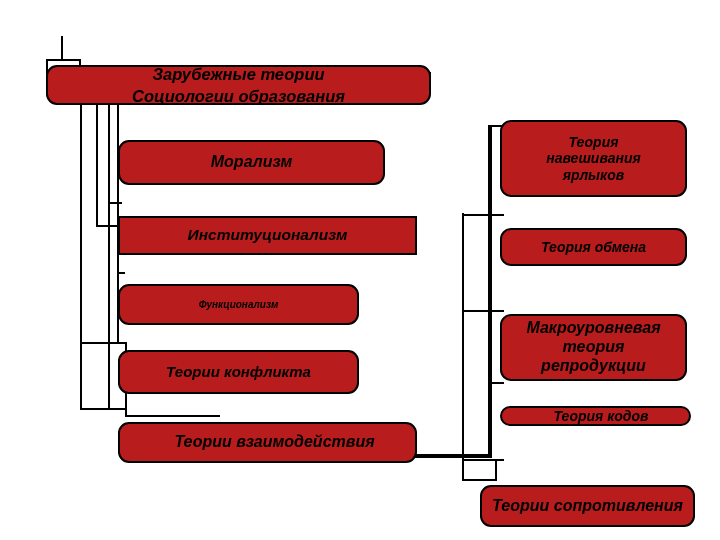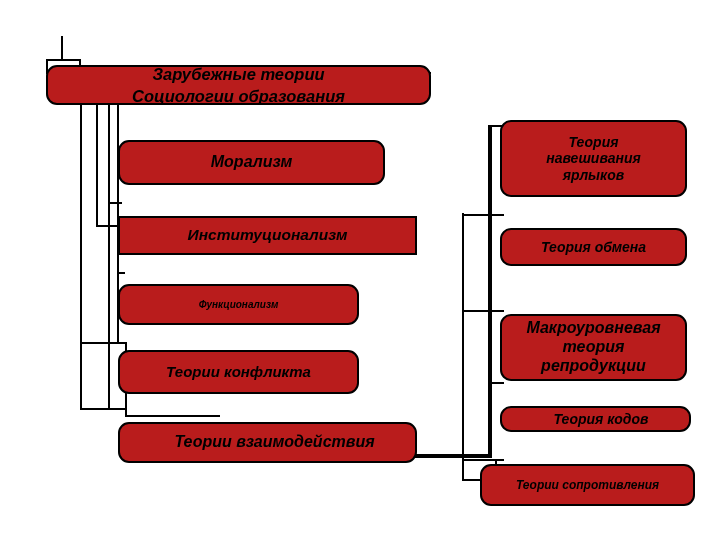--- a/index.html
+++ b/index.html
@@ -123,21 +123,21 @@
   <div class="node round" style="left:500px;top:196px;width:187px;height:38px;font-size:14px;">
     <span class="lbl">Теория обмена</span>
   </div>
 
   <div class="node round" style="left:500px;top:282px;width:187px;height:67px;font-size:16px;">
     <span class="lbl">Макроуровневая
 теория
 репродукции</span>
   </div>
 
-  <div class="node round" style="left:500px;top:374px;width:191px;height:26px;font-size:14px;padding-left:17px;">
+  <div class="node round" style="left:500px;top:374px;width:191px;height:20px;font-size:14px;padding-left:17px;">
     <span class="lbl">Теория кодов</span>
   </div>
 
-  <div class="node round" style="left:480px;top:432px;width:215px;height:42px;font-size:12px;">
+  <div class="node round" style="left:480px;top:453px;width:215px;height:42px;font-size:16px;">
     <span class="lbl">Теории сопротивления</span>
   </div>
 
 </div>
 
 </body></html>

